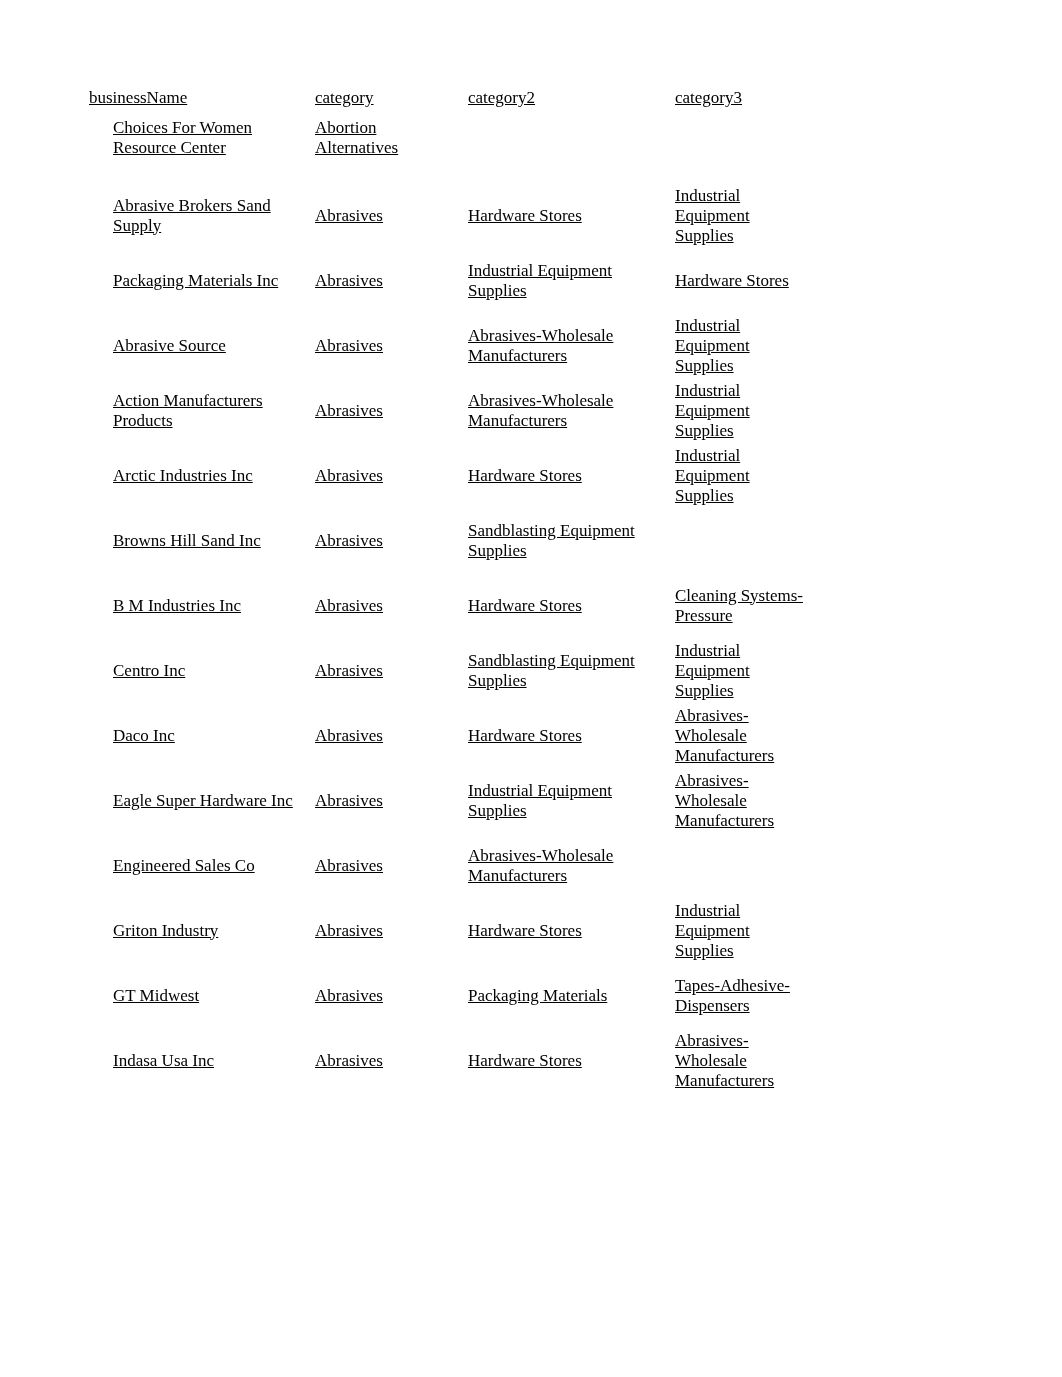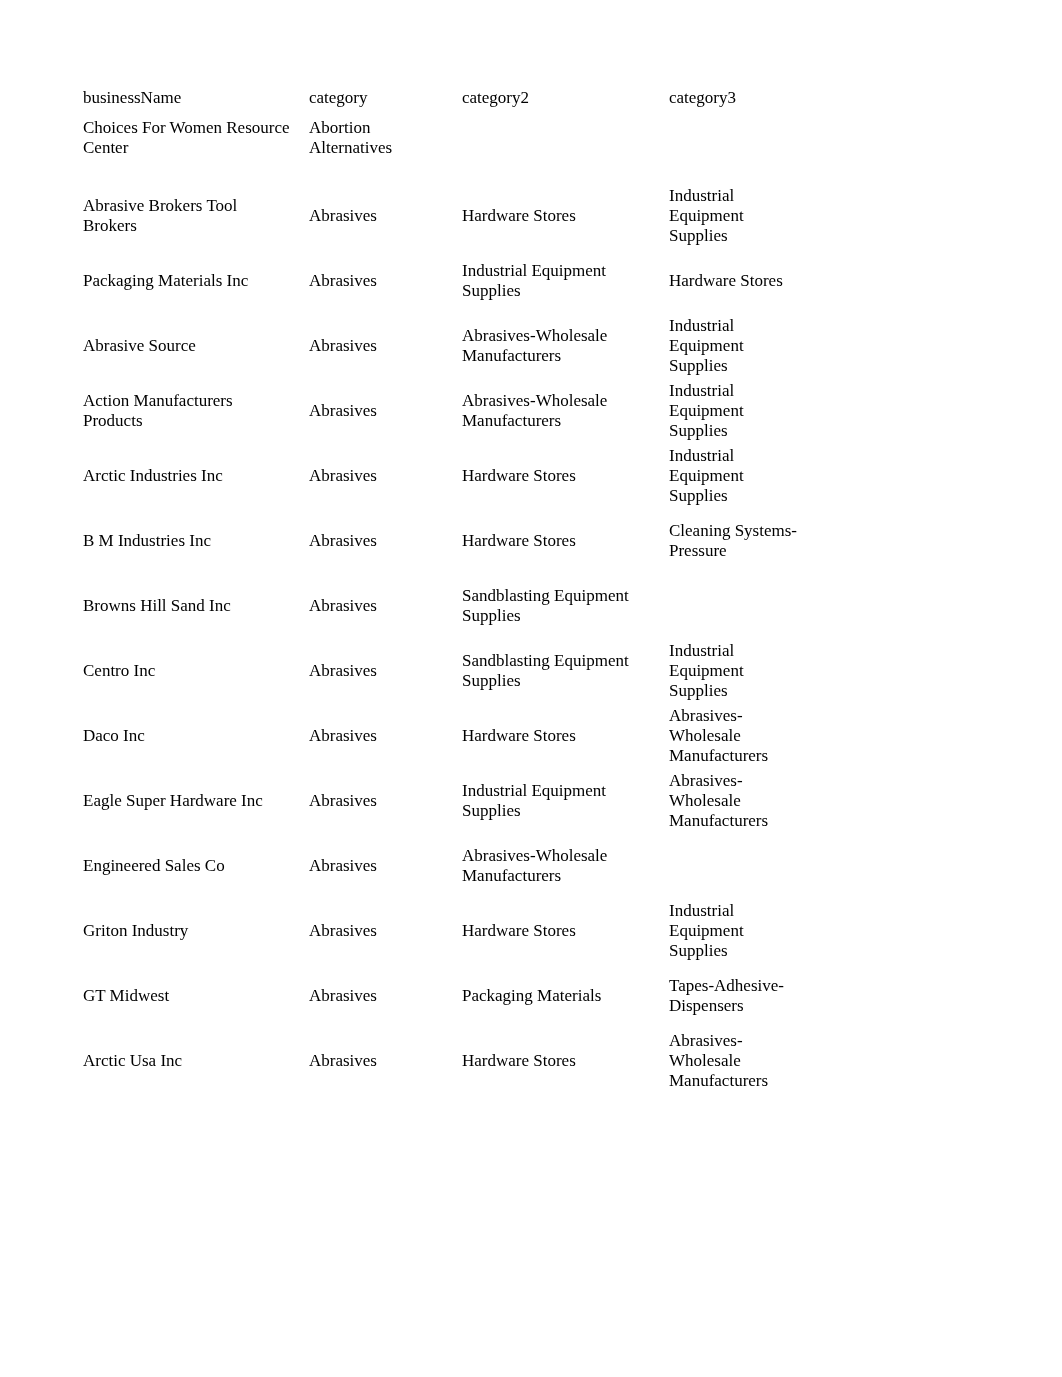--- a/index.html
+++ b/index.html
@@ -16,25 +16,26 @@
   }
   .page {
     position: relative;
     width: 1062px;
     height: 1377px;
     background: #ffffff;
     overflow: hidden;
   }
   .data-table {
     position: absolute;
-    left: 83px;
+    left: 89px;
     top: 88px;
     border-collapse: collapse;
     table-layout: fixed;
     width: 830px;
+    text-decoration: underline;
   }
   .data-table col.c-name      { width: 226px; }
   .data-table col.c-cat       { width: 153px; }
   .data-table col.c-cat2      { width: 207px; }
   .data-table col.c-cat3      { width: 244px; }
 
   .data-table th,
   .data-table td {
     padding: 0;
     margin: 0;
@@ -51,21 +52,21 @@
     height: 30px;
   }
   .data-table tbody tr {
     height: 65px;
   }
   .data-table tbody tr.r-first td {
     vertical-align: top;
   }
   
   .cell-inner { display: block; }
-  td.col-name .cell-inner  { max-width: 212px; }
+  td.col-name .cell-inner  { max-width: 212px; margin-left: 24px; }
   td.col-cat  .cell-inner  { max-width: 140px; }
   td.col-cat2 .cell-inner  { max-width: 196px; }
   td.col-cat3 .cell-inner  { max-width: 133px; }
   th.col-name .cell-inner,
   th.col-cat .cell-inner,
   th.col-cat2 .cell-inner,
   th.col-cat3 .cell-inner { max-width: none; }
 </style>
 </head>
 <body>
@@ -105,21 +106,21 @@
           </td>
         <td class="col-cat2">
             <span class="cell-inner"></span>
           </td>
         <td class="col-cat3">
             <span class="cell-inner"></span>
           </td>
       </tr>
       <tr>
         <td class="col-name">
-            <span class="cell-inner">Abrasive Brokers Tool Brokers</span>
+            <span class="cell-inner">Abrasive Brokers Sand Supply</span>
           </td>
         <td class="col-cat">
             <span class="cell-inner">Abrasives</span>
           </td>
         <td class="col-cat2">
             <span class="cell-inner">Hardware Stores</span>
           </td>
         <td class="col-cat3">
             <span class="cell-inner">Industrial Equipment Supplies</span>
           </td>
@@ -175,104 +176,104 @@
           </td>
         <td class="col-cat2">
             <span class="cell-inner">Hardware Stores</span>
           </td>
         <td class="col-cat3">
             <span class="cell-inner">Industrial Equipment Supplies</span>
           </td>
       </tr>
       <tr>
         <td class="col-name">
+            <span class="cell-inner">Browns Hill Sand Inc</span>
+          </td>
+        <td class="col-cat">
+            <span class="cell-inner">Abrasives</span>
+          </td>
+        <td class="col-cat2">
+            <span class="cell-inner">Sandblasting Equipment Supplies</span>
+          </td>
+        <td class="col-cat3">
+            <span class="cell-inner"></span>
+          </td>
+      </tr>
+      <tr>
+        <td class="col-name">
             <span class="cell-inner">B M Industries Inc</span>
           </td>
         <td class="col-cat">
             <span class="cell-inner">Abrasives</span>
           </td>
         <td class="col-cat2">
             <span class="cell-inner">Hardware Stores</span>
           </td>
         <td class="col-cat3">
             <span class="cell-inner">Cleaning Systems-Pressure</span>
           </td>
       </tr>
       <tr>
         <td class="col-name">
-            <span class="cell-inner">Browns Hill Sand Inc</span>
+            <span class="cell-inner">Centro Inc</span>
           </td>
         <td class="col-cat">
             <span class="cell-inner">Abrasives</span>
           </td>
         <td class="col-cat2">
             <span class="cell-inner">Sandblasting Equipment Supplies</span>
           </td>
         <td class="col-cat3">
+            <span class="cell-inner">Industrial Equipment Supplies</span>
+          </td>
+      </tr>
+      <tr>
+        <td class="col-name">
+            <span class="cell-inner">Daco Inc</span>
+          </td>
+        <td class="col-cat">
+            <span class="cell-inner">Abrasives</span>
+          </td>
+        <td class="col-cat2">
+            <span class="cell-inner">Hardware Stores</span>
+          </td>
+        <td class="col-cat3">
+            <span class="cell-inner">Abrasives-Wholesale Manufacturers</span>
+          </td>
+      </tr>
+      <tr>
+        <td class="col-name">
+            <span class="cell-inner">Eagle Super Hardware Inc</span>
+          </td>
+        <td class="col-cat">
+            <span class="cell-inner">Abrasives</span>
+          </td>
+        <td class="col-cat2">
+            <span class="cell-inner">Industrial Equipment Supplies</span>
+          </td>
+        <td class="col-cat3">
+            <span class="cell-inner">Abrasives-Wholesale Manufacturers</span>
+          </td>
+      </tr>
+      <tr>
+        <td class="col-name">
+            <span class="cell-inner">Engineered Sales Co</span>
+          </td>
+        <td class="col-cat">
+            <span class="cell-inner">Abrasives</span>
+          </td>
+        <td class="col-cat2">
+            <span class="cell-inner">Abrasives-Wholesale Manufacturers</span>
+          </td>
+        <td class="col-cat3">
             <span class="cell-inner"></span>
           </td>
       </tr>
       <tr>
         <td class="col-name">
-            <span class="cell-inner">Centro Inc</span>
-          </td>
-        <td class="col-cat">
-            <span class="cell-inner">Abrasives</span>
-          </td>
-        <td class="col-cat2">
-            <span class="cell-inner">Sandblasting Equipment Supplies</span>
-          </td>
-        <td class="col-cat3">
-            <span class="cell-inner">Industrial Equipment Supplies</span>
-          </td>
-      </tr>
-      <tr>
-        <td class="col-name">
-            <span class="cell-inner">Daco Inc</span>
-          </td>
-        <td class="col-cat">
-            <span class="cell-inner">Abrasives</span>
-          </td>
-        <td class="col-cat2">
-            <span class="cell-inner">Hardware Stores</span>
-          </td>
-        <td class="col-cat3">
-            <span class="cell-inner">Abrasives-Wholesale Manufacturers</span>
-          </td>
-      </tr>
-      <tr>
-        <td class="col-name">
-            <span class="cell-inner">Eagle Super Hardware Inc</span>
-          </td>
-        <td class="col-cat">
-            <span class="cell-inner">Abrasives</span>
-          </td>
-        <td class="col-cat2">
-            <span class="cell-inner">Industrial Equipment Supplies</span>
-          </td>
-        <td class="col-cat3">
-            <span class="cell-inner">Abrasives-Wholesale Manufacturers</span>
-          </td>
-      </tr>
-      <tr>
-        <td class="col-name">
-            <span class="cell-inner">Engineered Sales Co</span>
-          </td>
-        <td class="col-cat">
-            <span class="cell-inner">Abrasives</span>
-          </td>
-        <td class="col-cat2">
-            <span class="cell-inner">Abrasives-Wholesale Manufacturers</span>
-          </td>
-        <td class="col-cat3">
-            <span class="cell-inner"></span>
-          </td>
-      </tr>
-      <tr>
-        <td class="col-name">
             <span class="cell-inner">Griton Industry</span>
           </td>
         <td class="col-cat">
             <span class="cell-inner">Abrasives</span>
           </td>
         <td class="col-cat2">
             <span class="cell-inner">Hardware Stores</span>
           </td>
         <td class="col-cat3">
             <span class="cell-inner">Industrial Equipment Supplies</span>
@@ -287,21 +288,21 @@
           </td>
         <td class="col-cat2">
             <span class="cell-inner">Packaging Materials</span>
           </td>
         <td class="col-cat3">
             <span class="cell-inner">Tapes-Adhesive-Dispensers</span>
           </td>
       </tr>
       <tr>
         <td class="col-name">
-            <span class="cell-inner">Arctic Usa Inc</span>
+            <span class="cell-inner">Indasa Usa Inc</span>
           </td>
         <td class="col-cat">
             <span class="cell-inner">Abrasives</span>
           </td>
         <td class="col-cat2">
             <span class="cell-inner">Hardware Stores</span>
           </td>
         <td class="col-cat3">
             <span class="cell-inner">Abrasives-Wholesale Manufacturers</span>
           </td>

